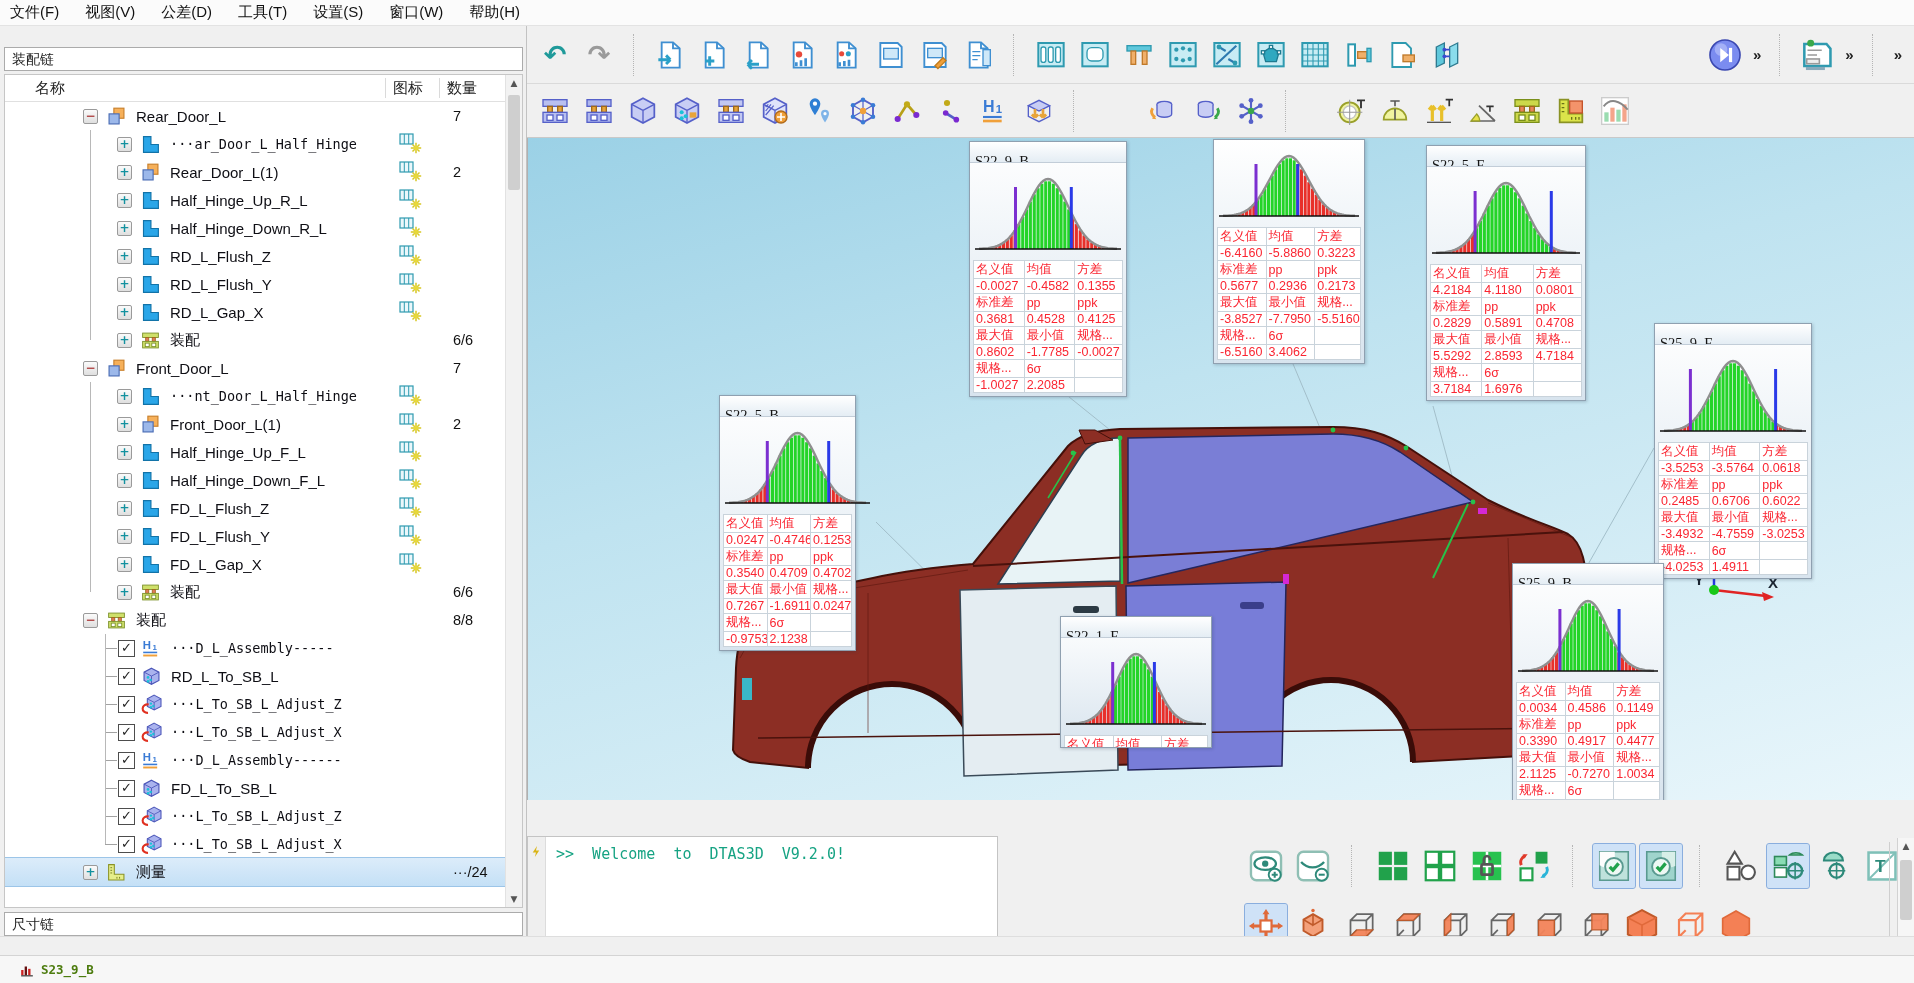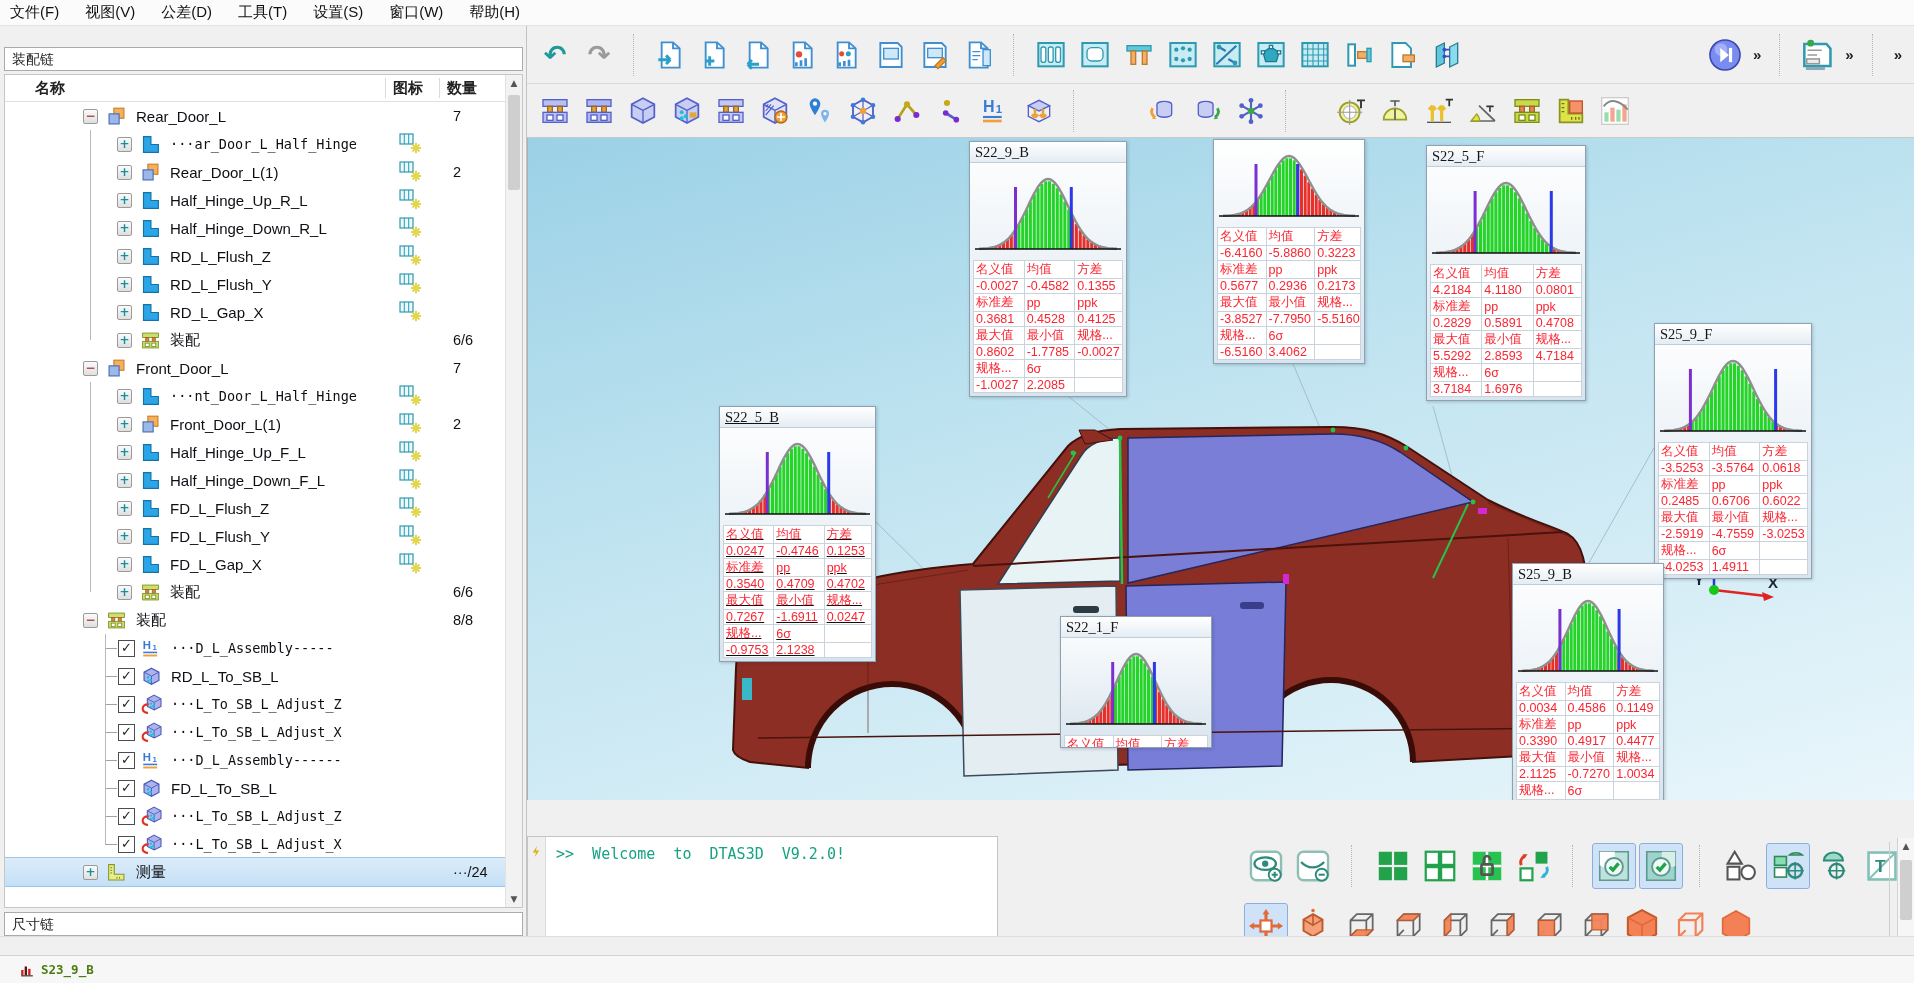--- a/index.html
+++ b/index.html
@@ -15,21 +15,21 @@
 .tbtn{width:44px;height:46px;display:flex;align-items:center;justify-content:center;flex:none}
 .tglyph{font-family:"DejaVu Sans",sans-serif;font-weight:bold;font-size:27px;line-height:1}
 .tsep{width:10px;height:42px;border-left:1px dotted #b5b5b5;margin:0 6px 0 12px;flex:none}
 .chev{font-size:15px;font-weight:bold;color:#222;padding:0 6px}
 .spacer{flex:1}
 
 .lpanel{position:absolute;left:0;top:26px;width:527px;height:957px;background:#f0f0f0;border-right:1px solid #c2c2c2}
 .dockbar{position:absolute;left:4px;width:519px;height:24px;background:#fff;border:1px solid #ababab;font-size:14px;line-height:22px;padding-left:7px;color:#222}
 .treebox{position:absolute;left:4px;top:48px;width:519px;height:834px;background:#fff;border:1px solid #c6c6c6;overflow:hidden}
 .cols{position:relative;height:27px;border-bottom:1px solid #e0e0e0;font-size:15px;color:#222}
-.cols b{font-weight:bold;position:absolute;top:4px}
+.cols b{font-weight:normal;position:absolute;top:4px}
 .cols i{position:absolute;top:3px;bottom:3px;width:1px;background:#dadada}
 .rows{position:absolute;left:0;top:27px;right:17px;bottom:0;overflow:hidden}
 .trow{position:absolute;left:0;right:0;height:28px;display:flex;align-items:center;font-size:15px}
 .trow.sel{background:linear-gradient(#dcecfa,#c4e0f6);outline:1px solid #9cc5e8}
 .exp{width:15px;height:15px;border:1px solid #9a9a9a;border-radius:2px;background:linear-gradient(#fbfbfb,#dfdfdf);font-size:12px;line-height:12px;text-align:center;font-weight:bold;margin-right:8px;flex:none;font-family:"DejaVu Sans",sans-serif}
 .exp.m{color:#b04848}.exp.p{color:#13919f}
 .cb{width:17px;height:17px;border:1.5px solid #4d4d4d;background:#fff;margin-right:6px;flex:none;font-size:13px;line-height:14px;text-align:center;color:#222;font-family:"DejaVu Sans",sans-serif}
 .ticon{width:21px;height:21px;margin-right:9px;flex:none}
 .lbl{white-space:nowrap;color:#0e0e14}
 .trow.mono .lbl{font-family:"DejaVu Sans Mono",monospace;font-size:13.5px}
@@ -41,21 +41,21 @@
 .sa{position:absolute;left:0;width:16px;height:16px;font-size:9px;color:#555;text-align:center;line-height:16px;font-family:"DejaVu Sans",sans-serif}
 .thumb{position:absolute;left:2px;width:12px;background:#cfcfcf;border-radius:2px}
 
 .viewport{position:absolute;left:527px;top:138px;right:0;height:662px;background:linear-gradient(165deg,#9bd1e6 0%,#bfe3f0 40%,#e9f6fb 100%);border-left:1px solid #b0b0b0;overflow:hidden}
 .scene{position:absolute;left:0;top:0;pointer-events:none}
 .logo{position:absolute;left:14px;bottom:4px;font-size:46px;font-weight:bold;font-style:italic;letter-spacing:2px;font-family:"Liberation Sans",sans-serif}
 .logo .l1{color:#e84f16}.logo .l2{color:#f2821c}.logo .l3{color:#f29d2a}.logo .l4{color:#f2761c}
 .logo .sl{display:inline-block;width:9px;height:38px;background:#2a7ae0;transform:skewX(-18deg);margin:0 2px -4px 4px}
 
 .panel{position:absolute;border:1px solid #8fa0b0;background:linear-gradient(#ffffff,#d8e4ee);box-shadow:1px 1px 3px rgba(40,60,80,.25)}
-.ptitle{height:21px;line-height:21px;padding:0 5px;font-size:14.5px;color:#151515;background:linear-gradient(#ffffff,#e4edf4);border-bottom:1px solid #c2cdd8;font-family:"Liberation Serif",serif;white-space:nowrap;overflow:hidden}
+.ptitle{height:21px;line-height:21px;padding:9px 5px;font-size:14.5px;color:#151515;background:linear-gradient(#ffffff,#e4edf4);border-bottom:1px solid #c2cdd8;font-family:"Liberation Serif",serif;white-space:nowrap;overflow:hidden}
 .phist{display:block;margin:2px 3px 0}
 .ptable{border-collapse:collapse;margin:1px 3px 3px;background:#fff;border:1px solid #90a0ae;table-layout:fixed;width:calc(100% - 6px)}
 .ptable td{border:1px solid #c9d3db;font-size:12.5px;color:#fa2632;padding:0 2px;height:15px;white-space:nowrap;overflow:hidden}
 
 .consoleRow{position:absolute;left:527px;top:836px;right:0;height:136px}
 .console{position:absolute;left:0;top:0;width:471px;height:136px;background:#fff;border:1px solid #c4c4c4;display:flex}
 .cstrip{width:18px;background:#efefef;border-right:1px solid #dcdcdc;position:relative;flex:none}
 .cstrip .bolt{position:absolute;left:2px;top:8px}
 .cstrip .vlab{position:absolute;left:2px;bottom:10px;writing-mode:vertical-rl;text-orientation:upright;font-size:11px;color:#666;letter-spacing:2px}
 .ctext{font-family:"DejaVu Sans Mono",monospace;font-size:15px;color:#16a383;padding:8px 10px;white-space:pre}
@@ -1257,38 +1257,38 @@
                 <td>0.2485</td>
                 <td>0.6706</td>
                 <td>0.6022</td>
               </tr>
               <tr>
                 <td>最大值</td>
                 <td>最小值</td>
                 <td>规格...</td>
               </tr>
               <tr>
-                <td>-2.5919</td>
+                <td>-3.4932</td>
                 <td>-4.7559</td>
                 <td>-3.0253</td>
               </tr>
               <tr>
                 <td>规格...</td>
                 <td>6σ</td>
                 <td></td>
               </tr>
               <tr>
                 <td>-4.0253</td>
                 <td>1.4911</td>
                 <td></td>
               </tr>
             </tbody>
           </table>
         </div>
-        <div class="panel" style="left: 191px; top: 268px; width: 157px; text-decoration: underline;">
+        <div class="panel" style="left: 191px; top: 257px; width: 137px;">
           <div class="ptitle">S22_5_B</div>
           <svg class="phist" width="149" height="94" viewBox="0 0 149 94">
             <rect x="17.4" y="82.4" width="3.1" height="1.6" fill="#e8302a"></rect>
             <rect x="21.2" y="81.4" width="3.1" height="2.6" fill="#e8302a"></rect>
             <rect x="25.0" y="79.8" width="3.1" height="4.2" fill="#e8302a"></rect>
             <rect x="28.8" y="77.6" width="3.1" height="6.4" fill="#e8302a"></rect>
             <rect x="32.6" y="74.5" width="3.1" height="9.5" fill="#e8302a"></rect>
             <rect x="36.4" y="70.4" width="3.1" height="13.6" fill="#e8302a"></rect>
             <rect x="40.3" y="65.3" width="3.1" height="18.7" fill="#e8302a"></rect>
             <rect x="44.1" y="59.1" width="3.1" height="24.9" fill="#24d428"></rect>

